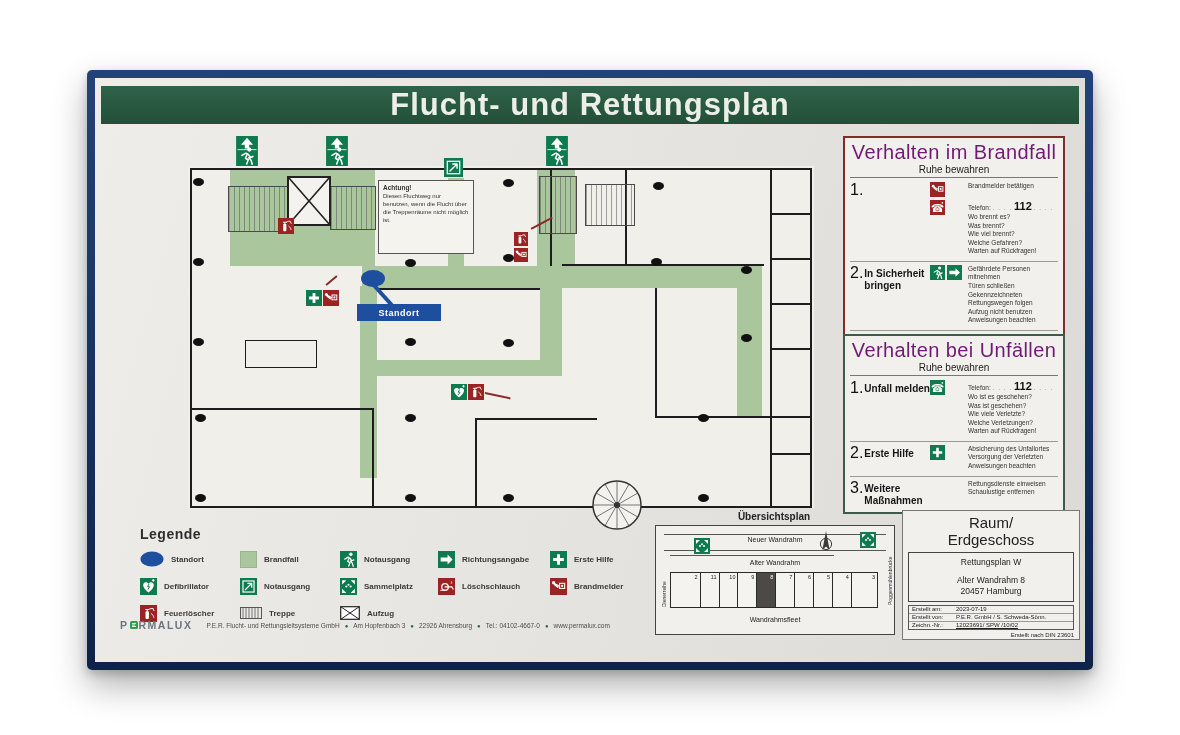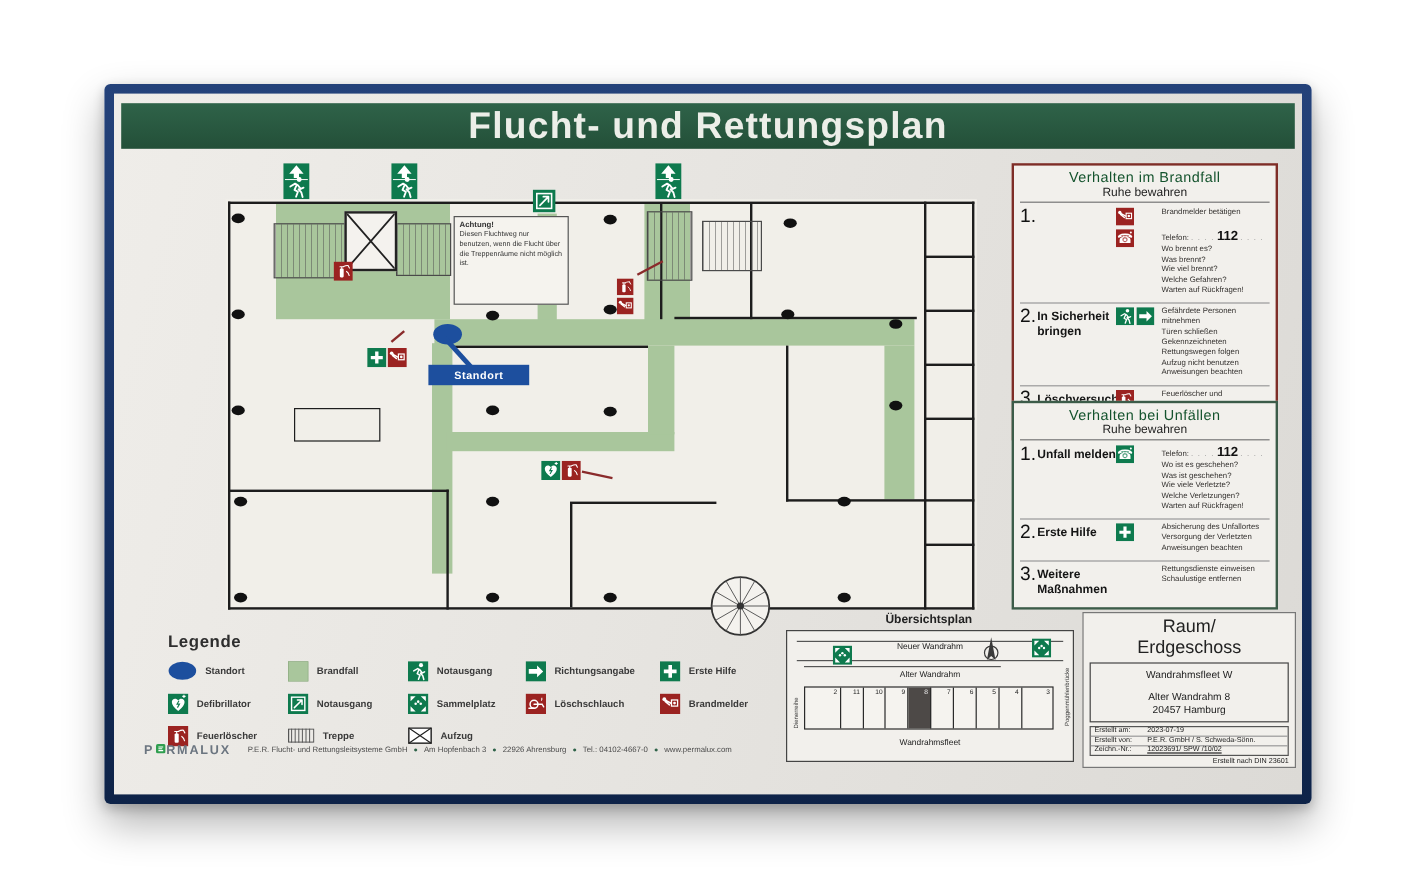--- a/index.html
+++ b/index.html
@@ -31,21 +31,21 @@
   .standort-label{position:absolute;background:#1d4f9e;color:#fff;font-size:9px;font-weight:bold;
     display:flex;align-items:center;justify-content:center;letter-spacing:.5px;}
   .warnbox{position:absolute;border:1px solid #555;background:#f5f3ee;padding:3px 4px;color:#333;}
   .warn-title{font-size:6.5px;font-weight:bold;margin-bottom:1px;}
   .warn-body{font-size:6px;line-height:1.35;}
 
   
   .vpanel{position:absolute;left:748px;width:222px;background:#f2f0ec;box-sizing:border-box;padding:3px 5px;}
   .vpanel.fire{border:2.5px solid #7e2d27;}
   .vpanel.acc{border:2.5px solid #3c5c49;}
-  .vp-title{font-size:12px;text-align:center;color:#14532d;letter-spacing:.4px;}
+  .vp-title{font-size:20px;text-align:center;color:#701a75;letter-spacing:.4px;}
   .vp-sub{font-size:10px;text-align:center;color:#1c1c1c;padding-bottom:2px;border-bottom:1px solid #777;margin-bottom:1px;}
   .vp-item{display:flex;padding:3px 0 2px;}
   .vp-item + .vp-item{border-top:1px solid #999;}
   .vp-head{width:80px;flex:none;display:flex;}
   .vp-num{font-size:16px;color:#111;line-height:1;}
   .vp-label{font-size:10px;font-weight:bold;color:#151515;line-height:1.2;padding-top:3px;padding-left:1px;}
   .vp-rows{flex:1;}
   .vp-row{display:flex;margin-bottom:3px;}
   .vp-rowicons{width:36px;flex:none;display:flex;gap:2px;align-content:flex-start;}
   .vp-rowicons.stacked{flex-direction:column;}
@@ -723,21 +723,21 @@
     <div class="ov-vlabel" style="left:-12px;top:58px;width:40px">Dienerreihe</div>
     <div class="ov-vlabel" style="left:208px;top:50px;width:52px">Poggenmühlenbrücke</div>
   </div>
 
   <div class="info">
     <div class="info-title">
       <div>Raum/</div>
       <div>Erdgeschoss</div>
     </div>
     <div class="info-addrbox">
-      <div class="info-block">Wandrahmsfleet W</div>
+      <div class="info-block">Rettungsplan W</div>
       <div class="info-addr">Alter Wandrahm 8</div>
       <div class="info-addr">20457 Hamburg</div>
     </div>
     <div class="info-meta">
         <div class="meta-row">
           <span class="meta-label">Erstellt am:</span>
           <span class="meta-value">2023-07-19</span>
         </div>
         <div class="meta-row">
           <span class="meta-label">Erstellt von:</span>

